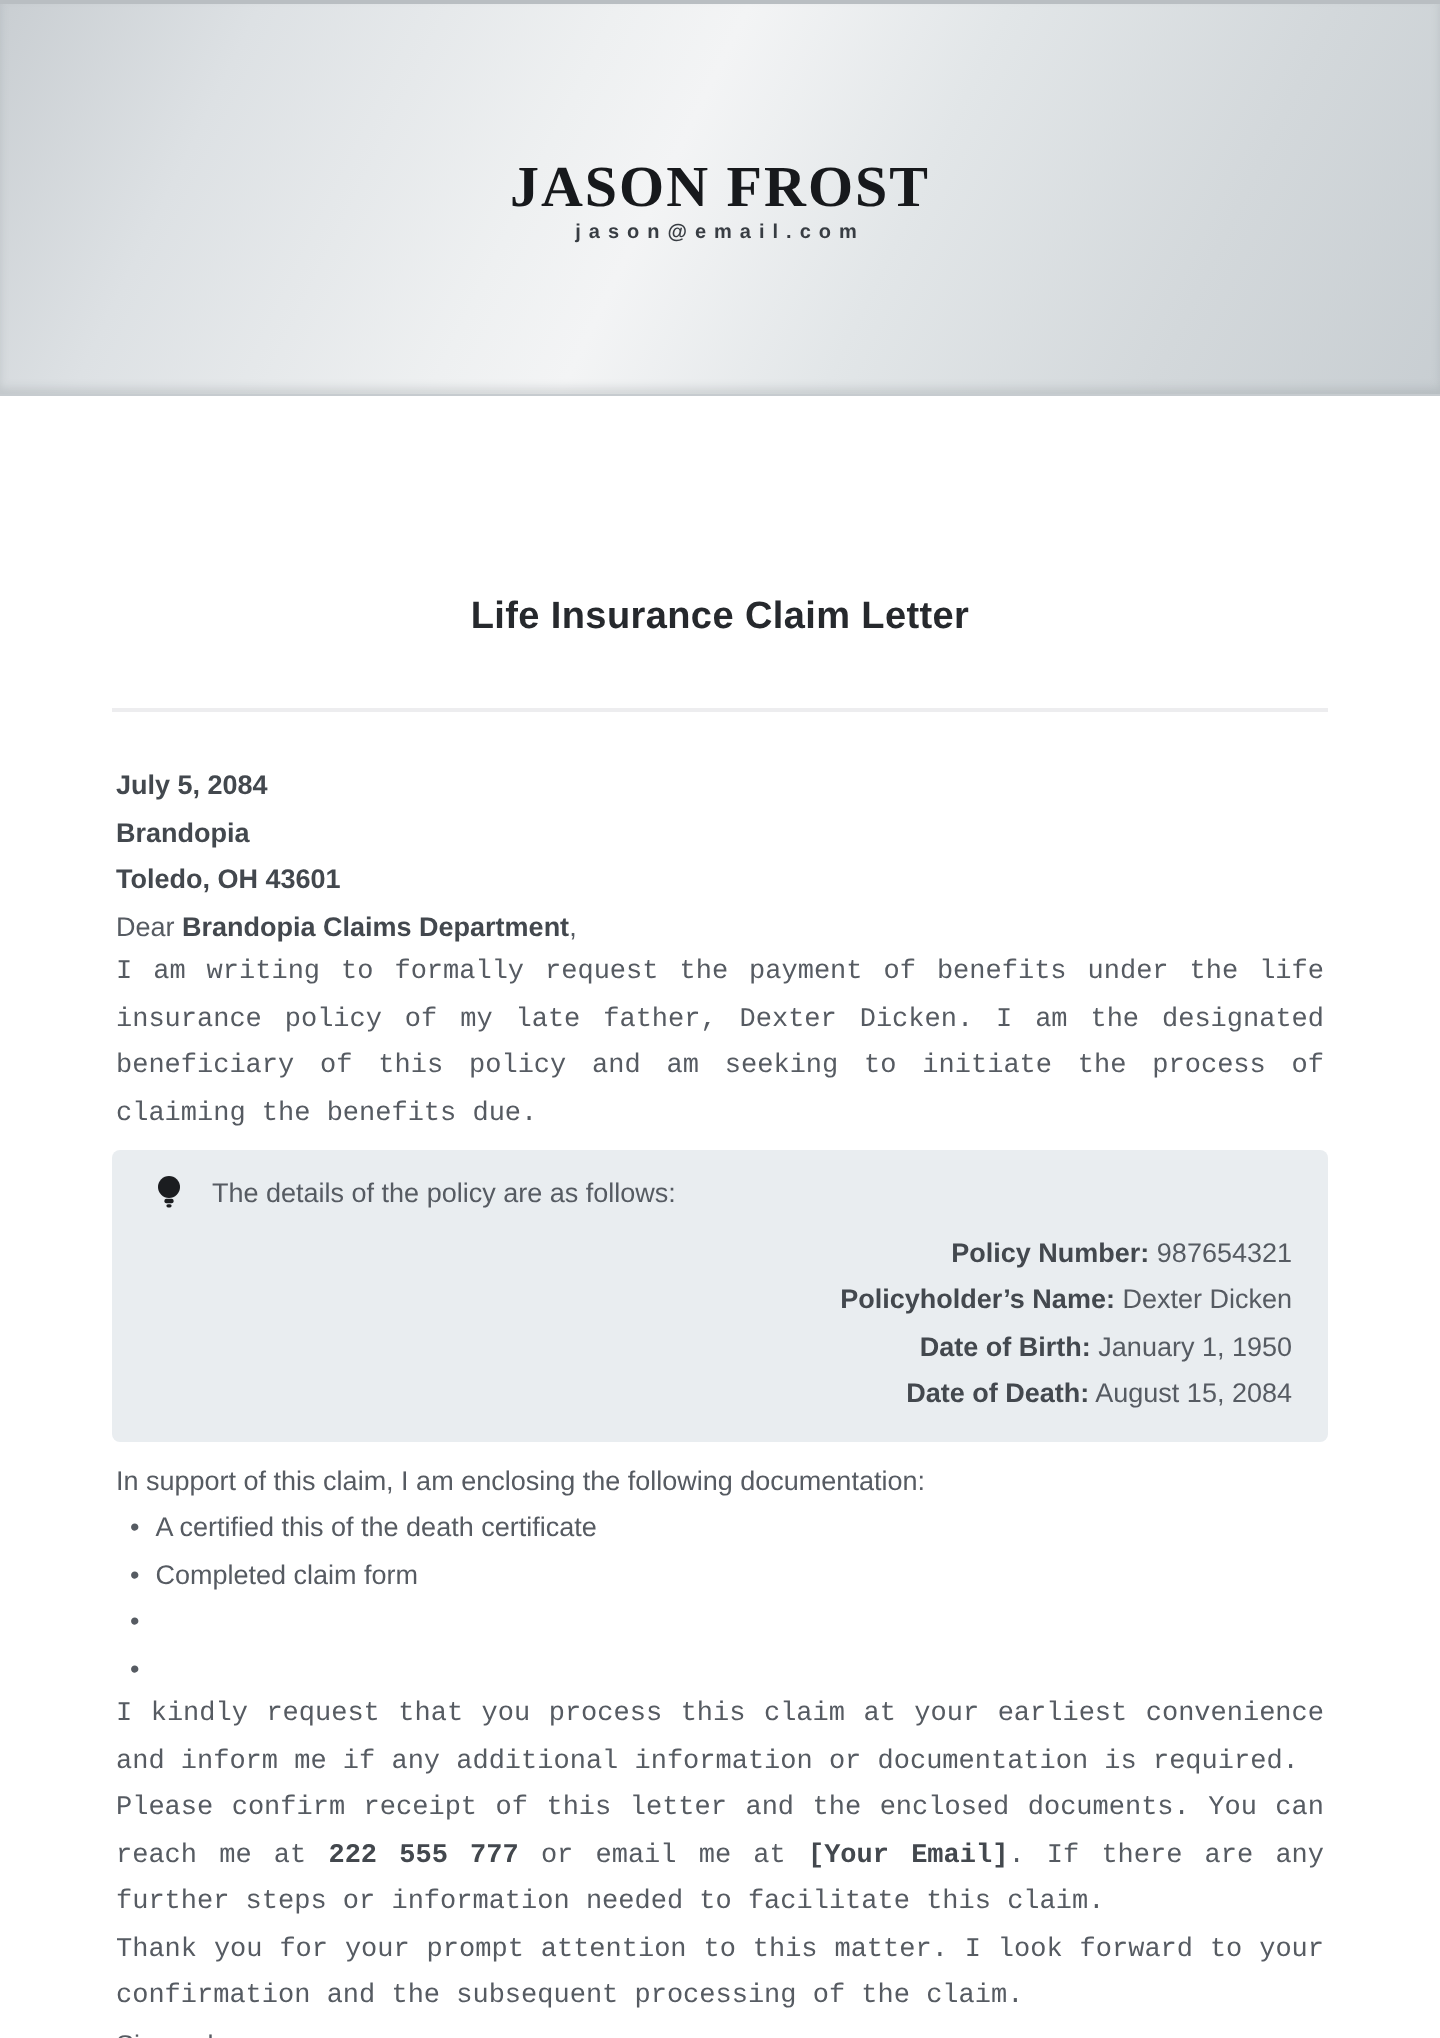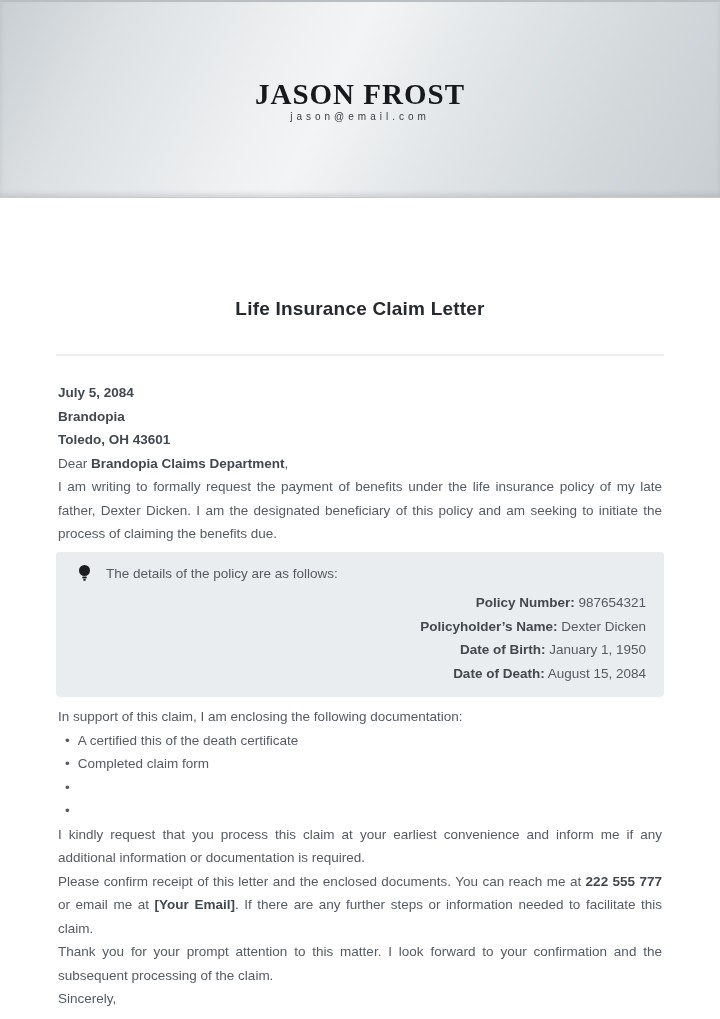--- a/index.html
+++ b/index.html
@@ -28,21 +28,21 @@
   }
   .band .name {
     font-family: "Liberation Serif", serif;
     font-weight: 700;
     font-size: 29px;
     letter-spacing: 1px;
     color: #17191c;
   }
   .band .email {
     font-size: 10px;
-    font-weight: 400;
+    font-weight: 700;
     letter-spacing: 4px;
     color: #383d43;
   }
 
   
   .content { padding: 0 58px; }
 
   .title {
     margin: 96px 0 0;
     text-align: center;
@@ -60,21 +60,21 @@
 
   .letter {
     margin-top: 25px;
     font-size: 13.5px;
     line-height: 23.5px;
     color: #565b62;
   }
   .letter p { margin: 0; }
   .bold, .letter strong { font-weight: 700; color: #43484e; margin-top: 48px; }
   .gap-top { margin-top: 8px; }
-  .para { text-align: justify; }
+  .para { text-align: justify; font-family: Liberation Mono, monospace; }
 
   
   .policy-box {
     background: #e9edf0;
     border-radius: 4px;
     margin: 6px -2px 8px;
     padding: 10px 18px 12px;
     text-align: right;
   }
   .box-head { display: flex; align-items: center; padding-left: 4px; }

